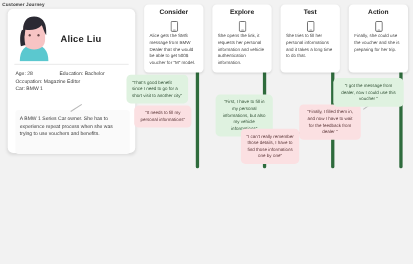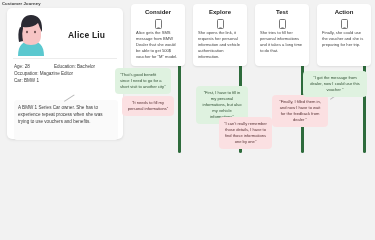--- a/index.html
+++ b/index.html
@@ -18,21 +18,21 @@
   }
 
   
   .persona{
     position:absolute;left:7px;top:8px;width:116px;height:131px;
     background:#ffffff;border-radius:5px;
     box-shadow:0 1px 3px rgba(0,0,0,.10);
   }
   .persona-head{
     position:absolute;left:5px;top:4px;width:106px;height:45px;
-    display:flex;align-items:center;gap:18px;
+    display:flex;align-items:center;gap:5px;
   }
   .avatar{
     width:38px;height:42px;position:relative;flex:0 0 38px;overflow:hidden;
   }
   .avatar svg{display:block;width:38px;height:42px;}
   .persona-name{
     font-size:8.5px;font-weight:bold;color:#222;letter-spacing:.2px;
   }
   .persona-divider{
     position:absolute;left:6px;top:50px;width:104px;height:1px;background:#ececec;

